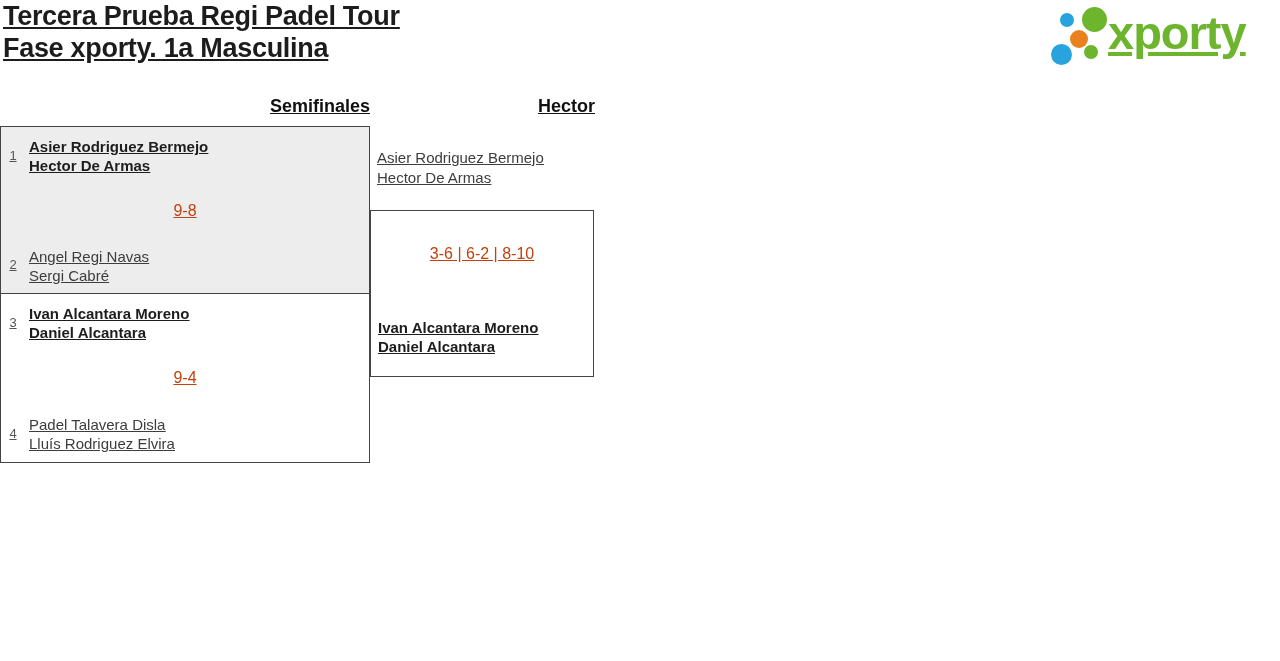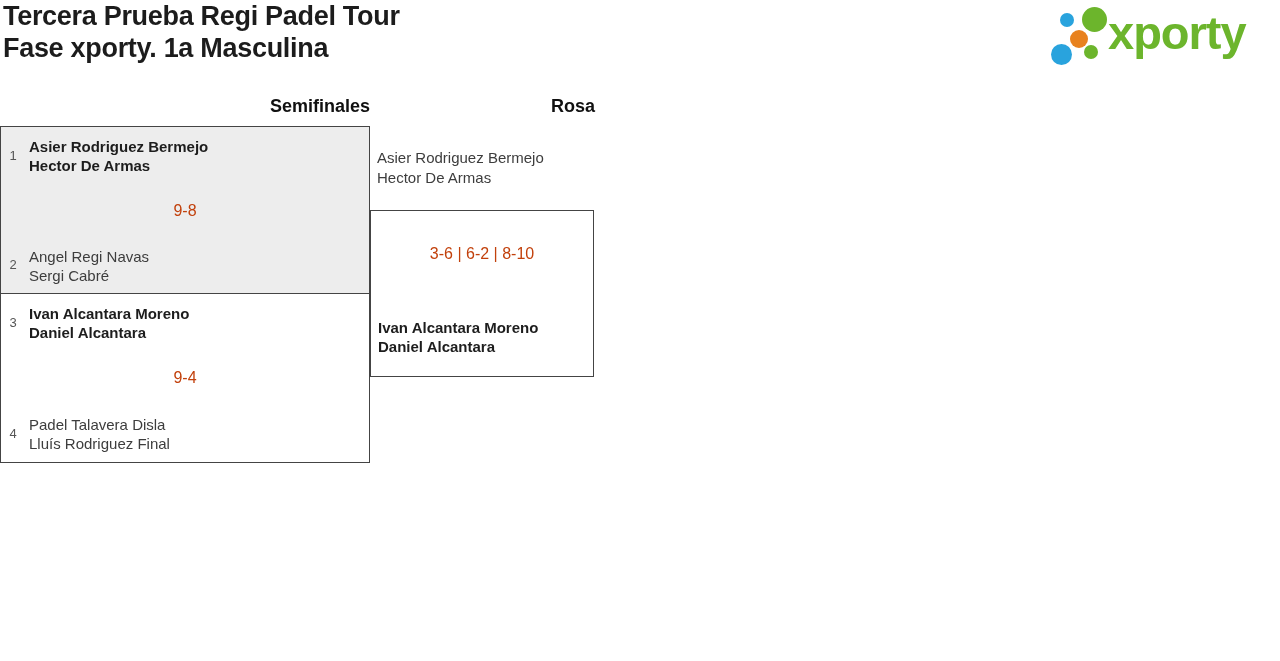--- a/index.html
+++ b/index.html
@@ -1,15 +1,15 @@
 <!DOCTYPE html>
 <html><head>
 <meta charset="utf-8">
 <style>
-  * { margin:0; padding:0; box-sizing:border-box; }
+  * { margin:0; padding:0; box-sizing:border-box;text-decoration:underline; }
   html,body { background:#ffffff; }
   .page {
     position:relative; width:1280px; height:661px; background:#ffffff;
     font-family:"Liberation Sans","DejaVu Sans",sans-serif; overflow:hidden;
   }
   
   .title {
     position:absolute; left:3px; top:0;
     font-size:27px; font-weight:bold; color:#1c1c1c;
     line-height:32px; letter-spacing:-0.3px;
@@ -75,21 +75,21 @@
   <div class="logo">
     <span class="dot dot-blue-sm" style="background:#29a3dd"></span>
     <span class="dot dot-green-lg" style="background:#6cb52c"></span>
     <span class="dot dot-orange" style="background:#e8821e"></span>
     <span class="dot dot-blue-lg" style="background:#29a3dd"></span>
     <span class="dot dot-green-sm" style="background:#6cb52c"></span>
     <span class="logo-text" style="color:#6cb52c">xporty</span>
   </div>
 
   <div class="col-header h-semis">Semifinales</div>
-  <div class="col-header h-final">Rosa</div>
+  <div class="col-header h-final">Hector</div>
 
   <div class="match-box sf1">
     <span class="seed seed-a">1</span>
     <div class="team team-a winner">
       <div>Asier Rodriguez Bermejo</div>
       <div>Hector De Armas</div>
     </div>
     <div class="score score-sf">9-8</div>
     <span class="seed seed-b">2</span>
     <div class="team team-b">
@@ -101,21 +101,21 @@
   <div class="match-box sf2">
     <span class="seed seed-a">3</span>
     <div class="team team-a winner">
       <div>Ivan Alcantara Moreno</div>
       <div>Daniel Alcantara</div>
     </div>
     <div class="score score-sf">9-4</div>
     <span class="seed seed-b">4</span>
     <div class="team team-b">
       <div>Padel Talavera Disla</div>
-      <div>Lluís Rodriguez Final</div>
+      <div>Lluís Rodriguez Elvira</div>
     </div>
   </div>
 
   <div class="finalist-top">
     <div>Asier Rodriguez Bermejo</div>
     <div>Hector De Armas</div>
   </div>
 
   <div class="match-box fin">
     <div class="score">3-6 | 6-2 | 8-10</div>

